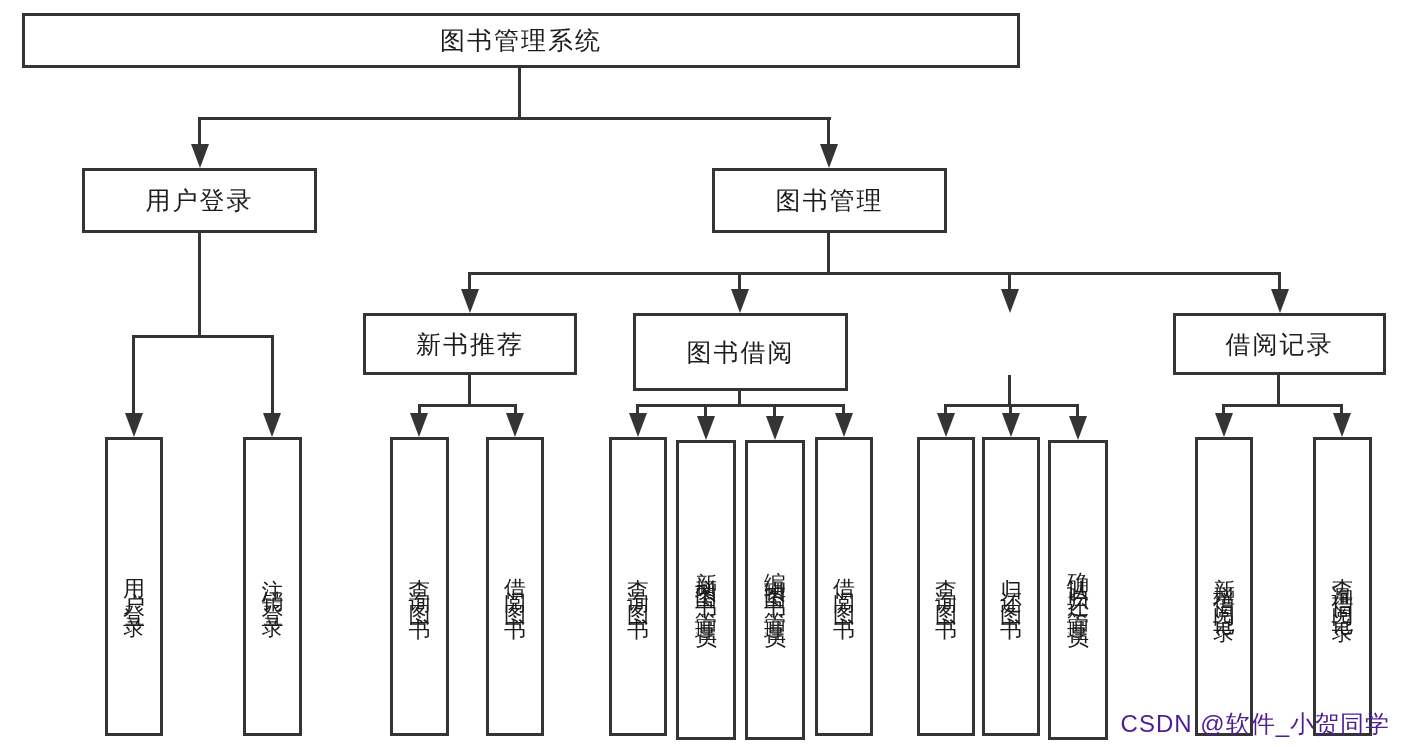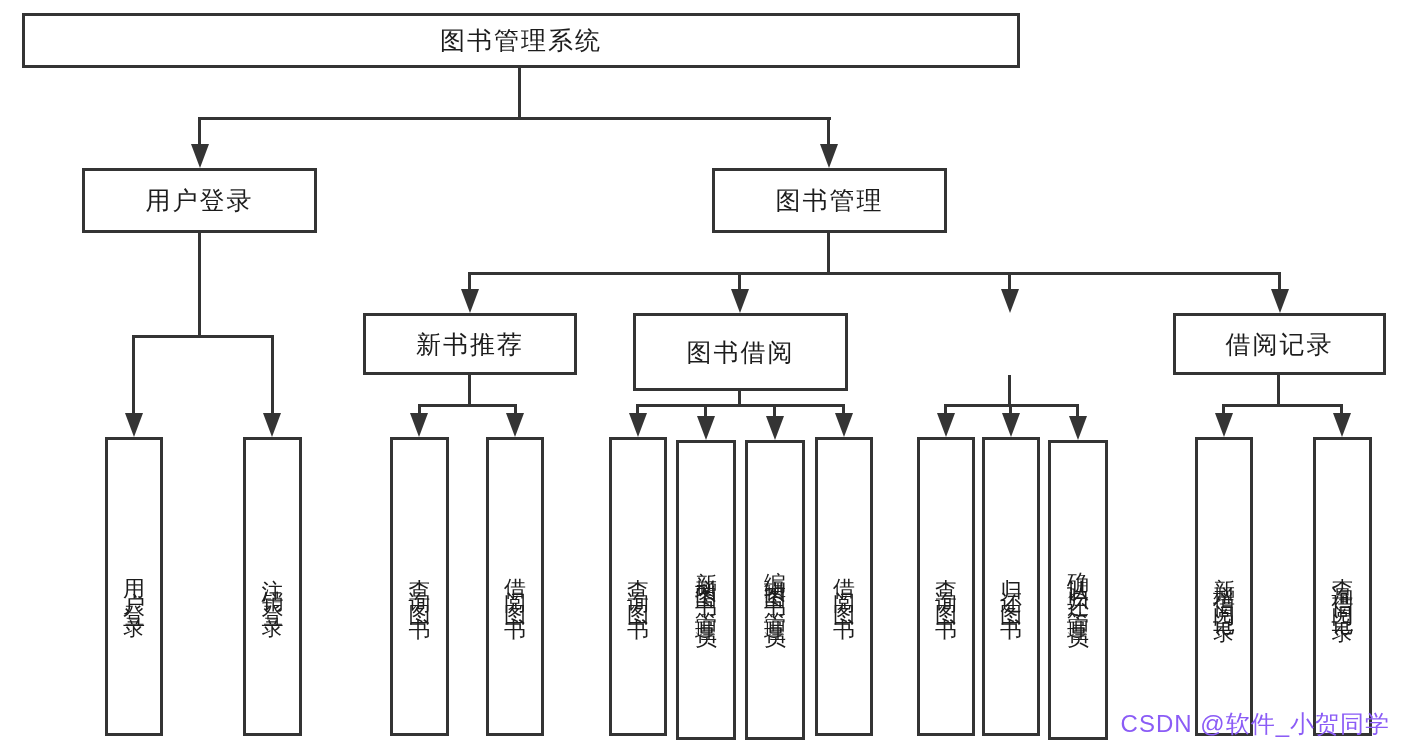--- a/index.html
+++ b/index.html
@@ -41,21 +41,21 @@
     letter-spacing: 13px;
     line-height: 1;
   }
   .leaf.mid .vtext { letter-spacing: 9px; }
   .leaf.long .vtext { letter-spacing: 8px; }
   .watermark {
     position: absolute;
     right: 15px;
     top: 708px;
     font-size: 24px;
-    color: #8b5cf6;
+    color: #4c1d95;
     letter-spacing: 1px;
     z-index: 10;
     white-space: nowrap;
   }
 </style>
 </head>
 <body>
 
 <div class="stage">
 

